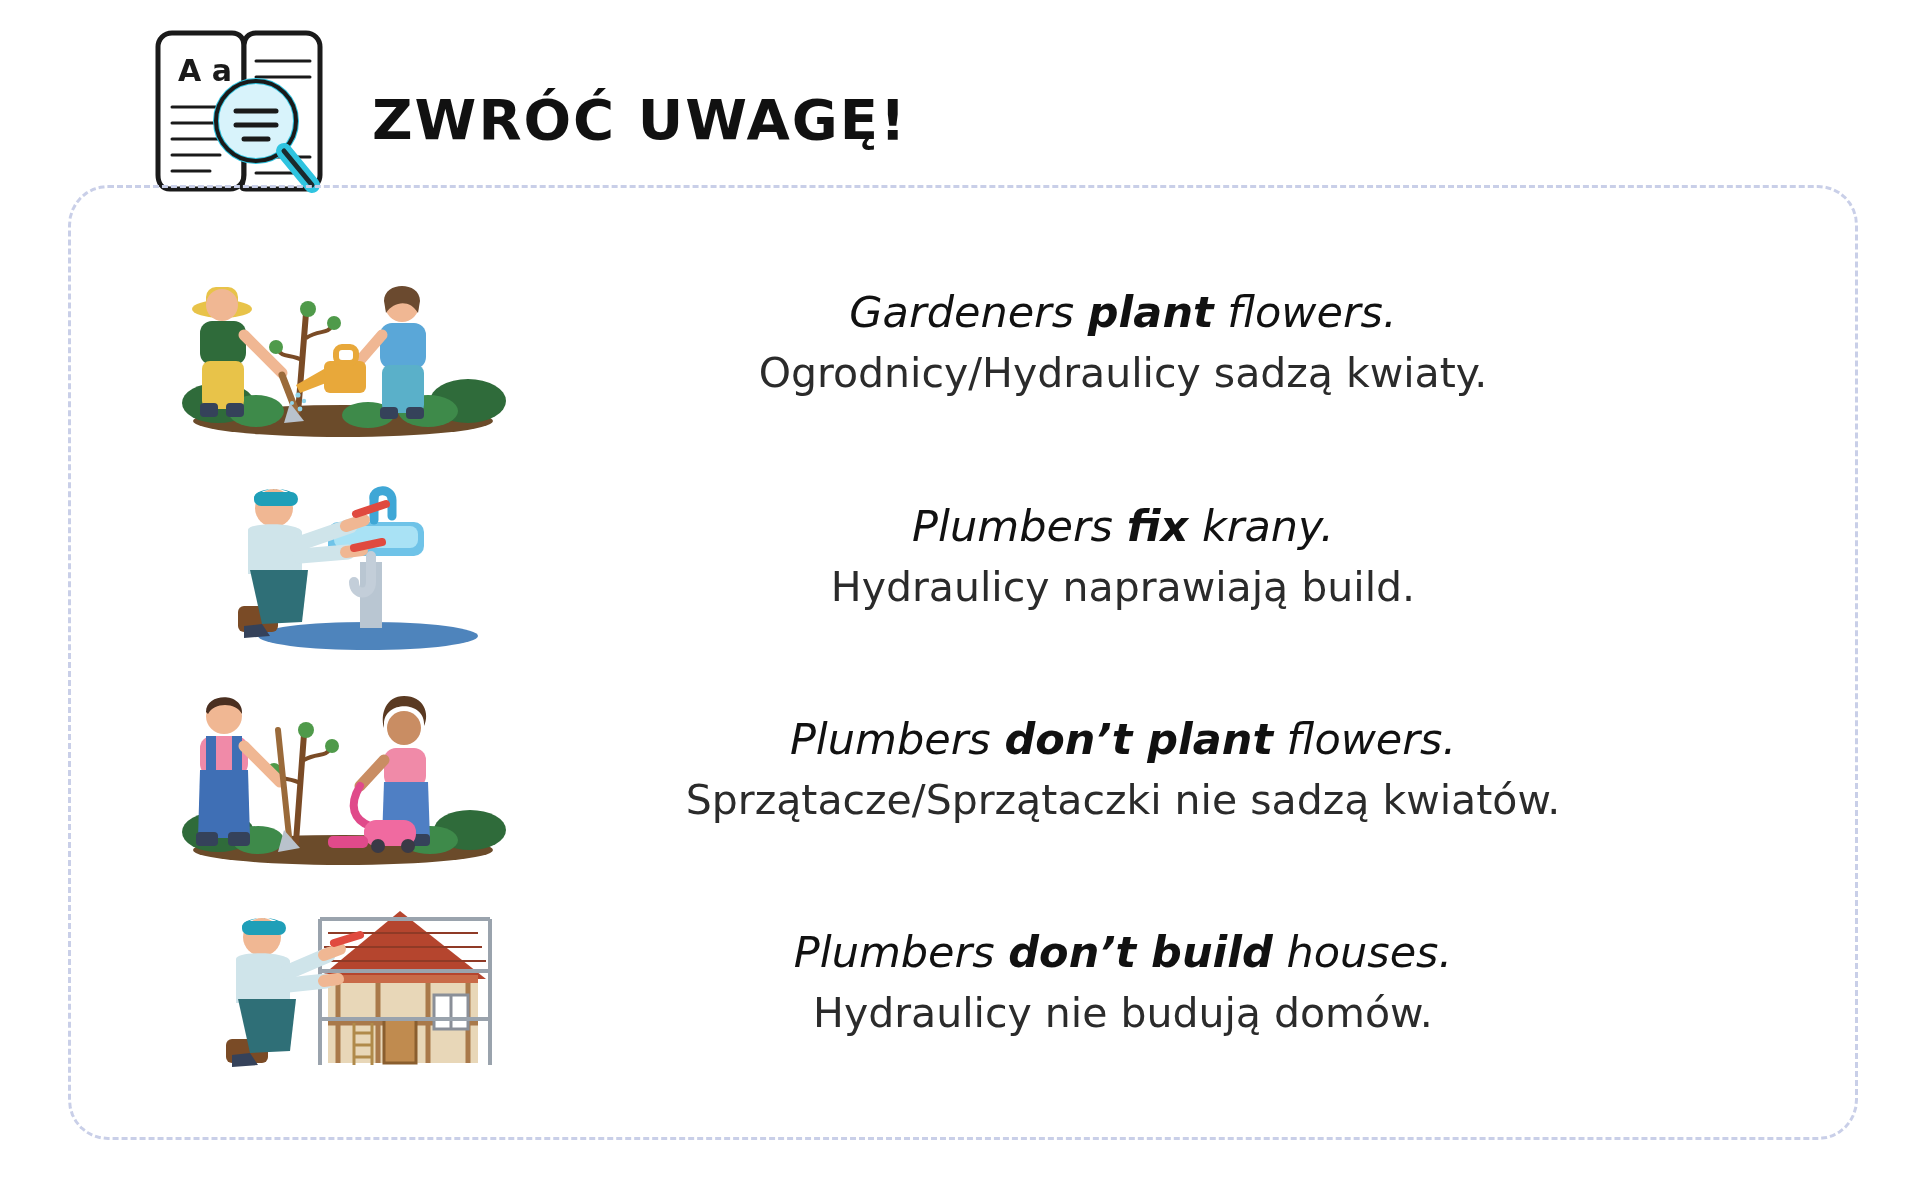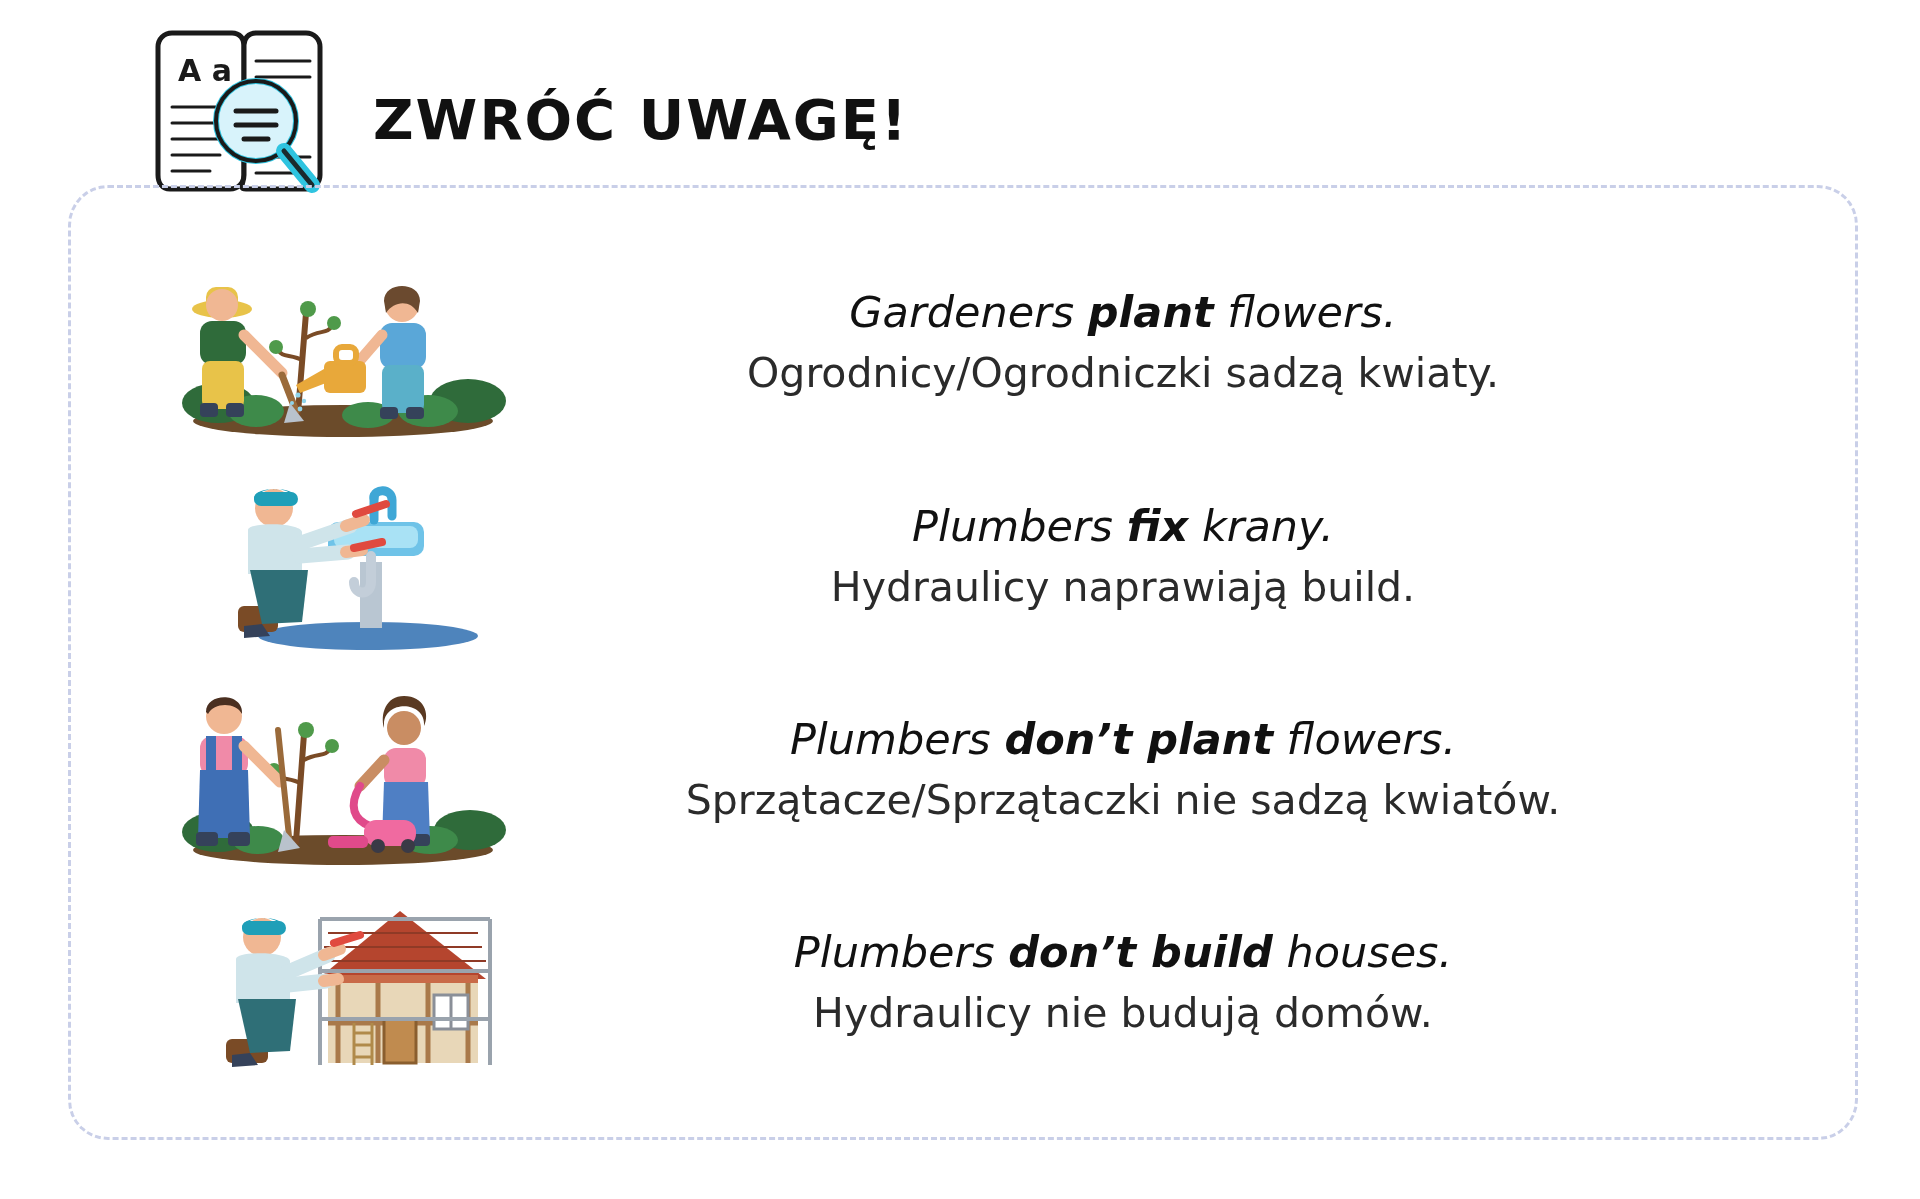--- a/index.html
+++ b/index.html
@@ -15,37 +15,37 @@
     position: relative;
   }
 
   
   .header {
     position: absolute;
     top: 30px;
     left: 140px;
     display: flex;
     align-items: center;
-    gap: 29px;
+    gap: 16px;
     height: 170px;
   }
   .book-badge {
     width: 200px;
     height: 180px;
     position: relative;
     flex: 0 0 auto;
   }
   .page-title {
     font-family: "DejaVu Sans", sans-serif;
     font-size: 56px;
     font-weight: 800;
     letter-spacing: 2px;
     color: #111111;
     white-space: nowrap;
-    margin: 4px;
+    margin: 16px;
     padding-top: 8px;
   }
 
   
   .panel {
     position: absolute;
     left: 68px;
     top: 185px;
     width: 1790px;
     height: 955px;
@@ -197,21 +197,21 @@
             <circle cx="126" cy="158" r="2.2"></circle>
           <circle cx="114" cy="160" r="2"></circle>
             <circle cx="122" cy="166" r="2.4"></circle>
         </g>
       </svg>
     </div>
     <div class="sentences">
       <div class="en">
         <span>Gardeners </span><b>plant</b><span> flowers.</span>
       </div>
-      <div class="pl">Ogrodnicy/Ogrodniczki sadzą kwiaty.</div>
+      <div class="pl">Ogrodnicy/Hydraulicy sadzą kwiaty.</div>
     </div>
   </div>
 
   <div class="row">
     <div class="illus">
       <svg viewBox="0 0 330 200" width="330" height="200" aria-hidden="true">
         <ellipse cx="190" cy="180" rx="110" ry="14" fill="#2f6fb0" opacity="0.85"></ellipse>
 
         <rect x="182" y="106" width="22" height="66" fill="#b9c6d2"></rect>
         <rect x="150" y="66" width="96" height="34" rx="10" fill="#6fc3e8"></rect>

